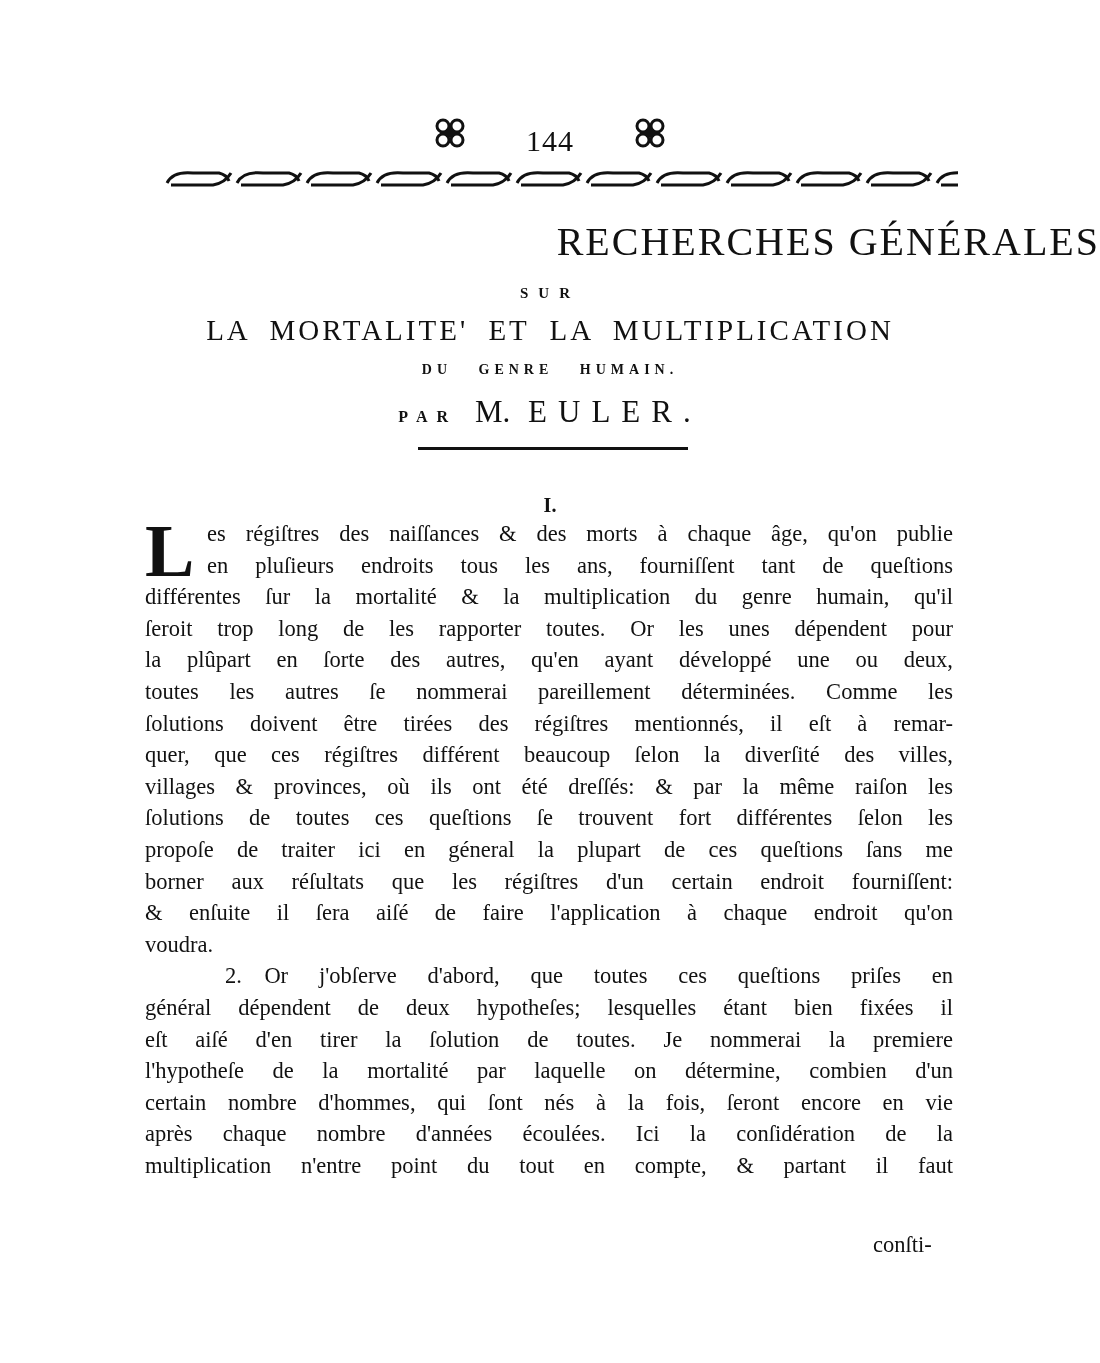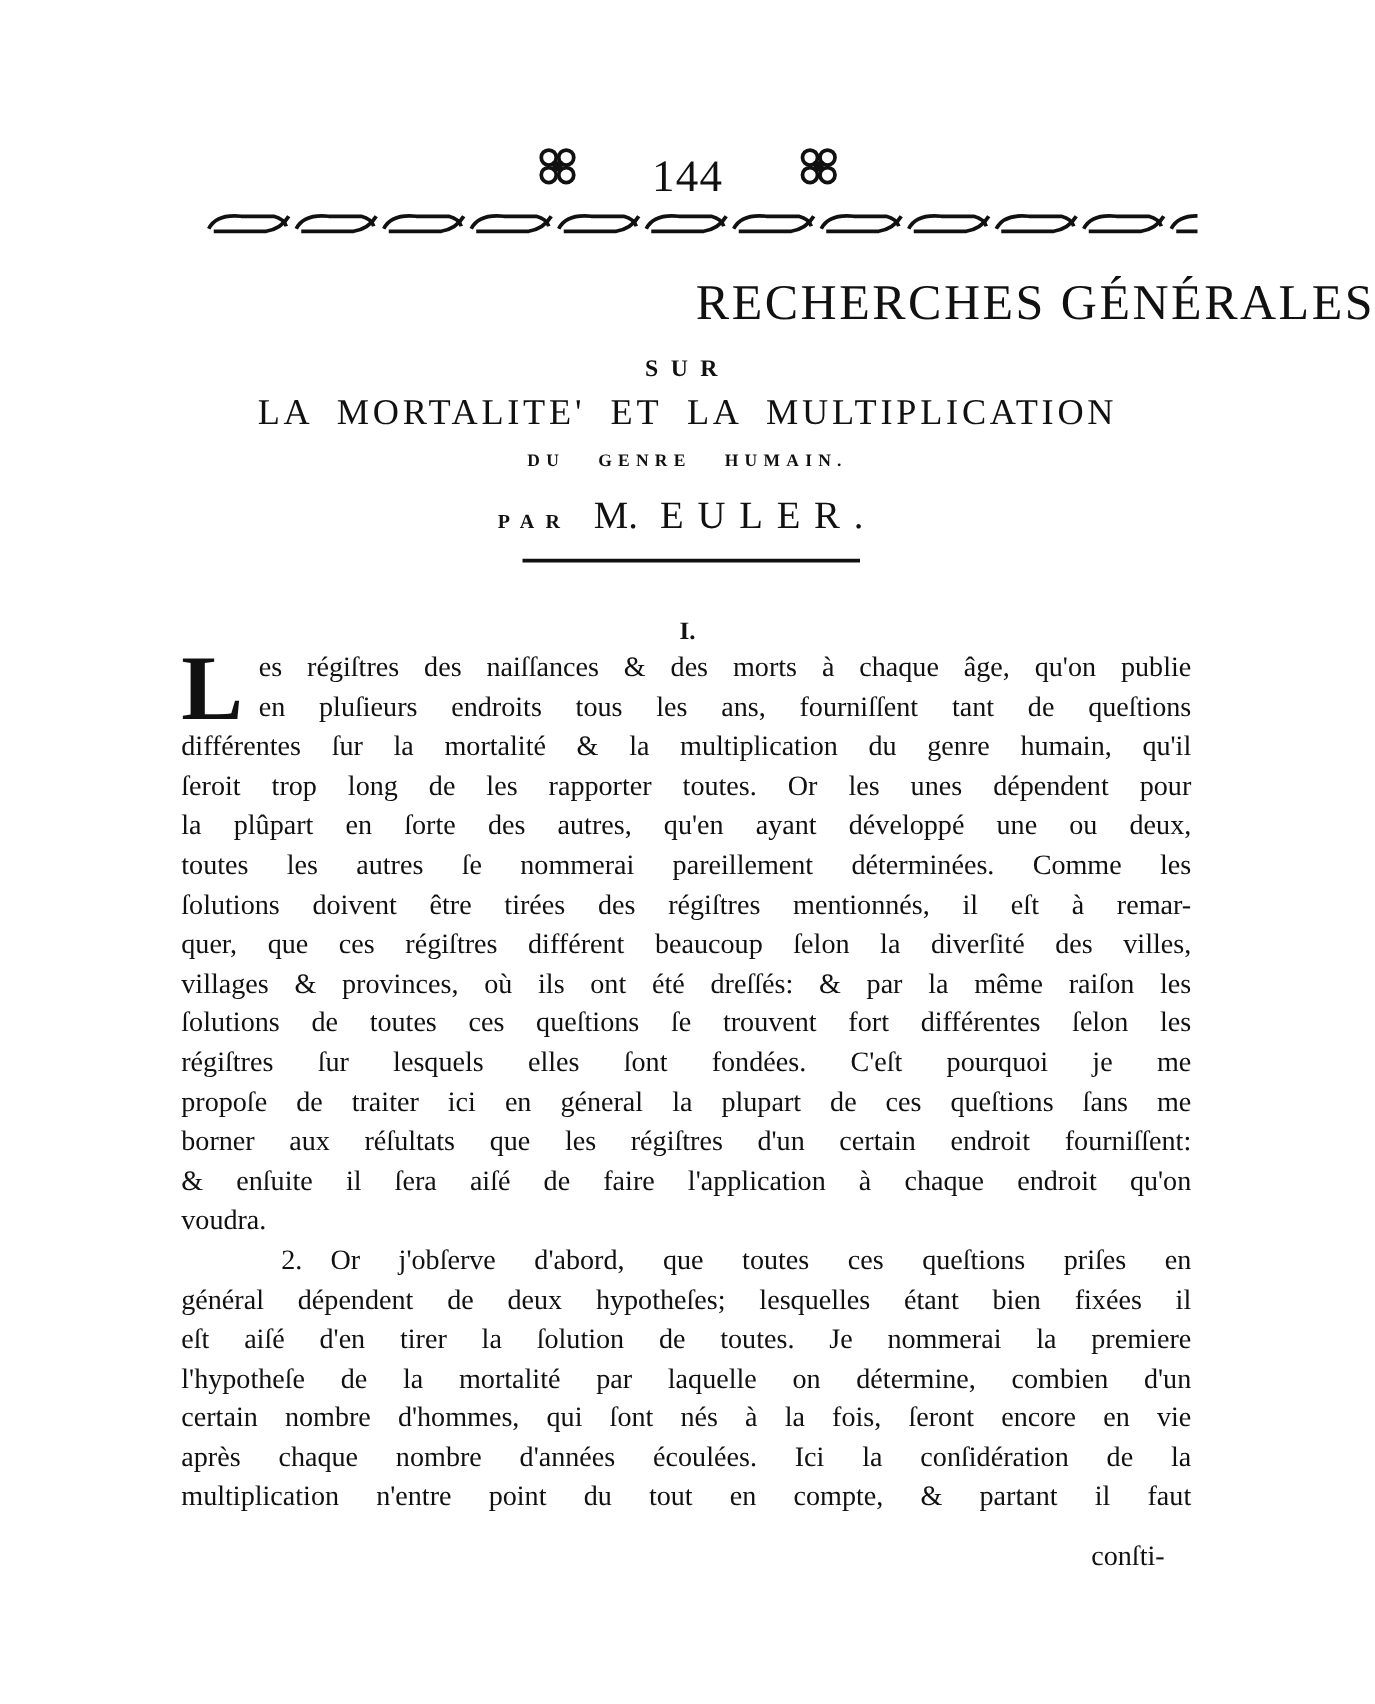--- a/index.html
+++ b/index.html
@@ -1,26 +1,26 @@
 <!DOCTYPE html>
 <html><head>
 <meta charset="utf-8">
 <style>
   html, body { margin:0; padding:0; background:#ffffff; }
   body { width:1100px; height:1363px; position:relative; overflow:hidden;
          font-family:"Liberation Serif","DejaVu Serif",serif; color:#111; }
   .page-number-row { position:absolute; top:108px; left:0; width:1100px; height:50px;
          display:flex; justify-content:center; align-items:center; gap:58px; }
-  .page-number { font-size:36px; letter-spacing:1px;margin-top:15px; }
+  .page-number { font-size:30px; letter-spacing:1px;margin-top:15px; }
   .fleuron { width:36px; height:36px; }
   .border { position:absolute; top:165px; left:163px; width:795px; height:26px; }
   .title { position:absolute; top:218px; left:0; width:1100px; text-align:right;
            font-size:40px; letter-spacing:2px; }
   .sur { position:absolute; top:285px; left:0; width:1100px; text-align:center;
-         font-size:19px; font-weight:bold; letter-spacing:10px; }
+         font-size:15px; font-weight:bold; letter-spacing:10px; }
   .subtitle { position:absolute; top:314px; left:0; width:1100px; text-align:center;
          font-size:29px; word-spacing:10px; letter-spacing:3px; }
   .subtitle2 { position:absolute; top:362px; left:0; width:1100px; text-align:center;
          font-size:14px; font-weight:bold; letter-spacing:5px; word-spacing:18px; }
   .author { position:absolute; top:394px; left:0; width:1100px; text-align:center; }
   .author .par { font-size:16px; font-weight:bold; letter-spacing:9px; margin-right:14px; }
   .author .name { font-size:31px; word-spacing:10px; }
   .author .name .euler { letter-spacing:11px; }
   .rule { position:absolute; top:447px; left:418px; width:270px; height:3px; background:#111; }
   .section-num { position:absolute; top:494px; left:0; width:1100px; text-align:center;
@@ -107,21 +107,20 @@
     <span class="line dropcap-line">es régiſtres des naiſſances &amp; des morts à chaque âge, qu'on publie</span>
     <span class="line dropcap-line">en pluſieurs endroits tous les ans, fourniſſent tant de queſtions</span>
     <span class="line">différentes ſur la mortalité &amp; la multiplication du genre humain, qu'il</span>
     <span class="line">ſeroit trop long de les rapporter toutes. Or les unes dépendent pour</span>
     <span class="line">la plûpart en ſorte des autres, qu'en ayant développé une ou deux,</span>
     <span class="line">toutes les autres ſe nommerai pareillement déterminées. Comme les</span>
     <span class="line">ſolutions doivent être tirées des régiſtres mentionnés, il eſt à remar-</span>
     <span class="line">quer, que ces régiſtres différent beaucoup ſelon la diverſité des villes,</span>
     <span class="line">villages &amp; provinces, où ils ont été dreſſés: &amp; par la même raiſon les</span>
     <span class="line">ſolutions de toutes ces queſtions ſe trouvent fort différentes ſelon les</span>
-    <span class="line">régiſtres ſur lesquels elles ſont fondées. C'eſt pourquoi je me</span>
     <span class="line">propoſe de traiter ici en géneral la plupart de ces queſtions ſans me</span>
     <span class="line">borner aux réſultats que les régiſtres d'un certain endroit fourniſſent:</span>
     <span class="line">&amp; enſuite il ſera aiſé de faire l'application à chaque endroit qu'on</span>
     <span class="line last">voudra.</span>
     <span class="dropcap">L</span>
     <span class="line indent"><span>2. </span><span>Or j'obſerve d'abord, que toutes ces queſtions priſes en</span></span>
     <span class="line">général dépendent de deux hypotheſes; lesquelles étant bien fixées il</span>
     <span class="line">eſt aiſé d'en tirer la ſolution de toutes. Je nommerai la premiere</span>
     <span class="line">l'hypotheſe de la mortalité par laquelle on détermine, combien d'un</span>
     <span class="line">certain nombre d'hommes, qui ſont nés à la fois, ſeront encore en vie</span>

